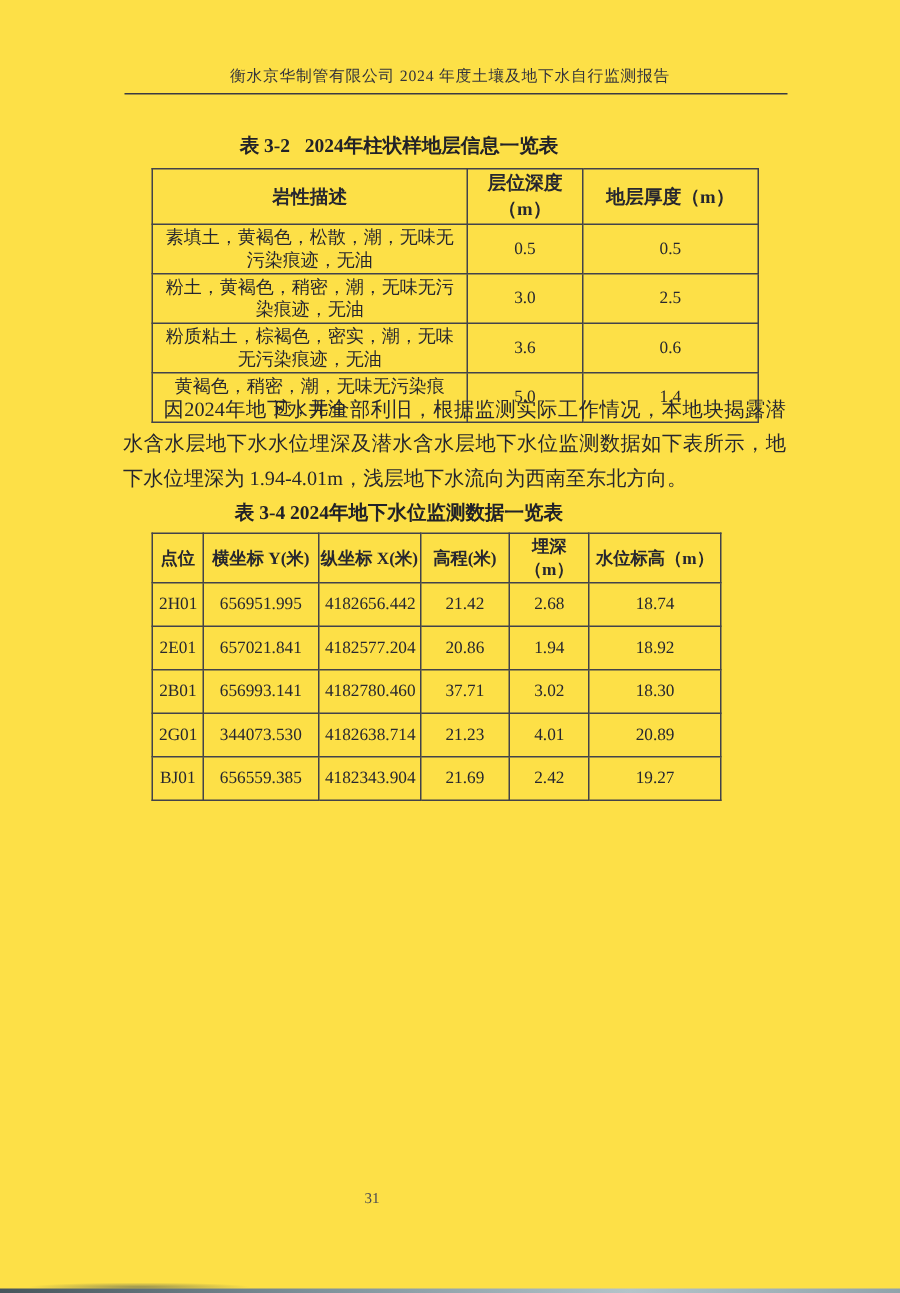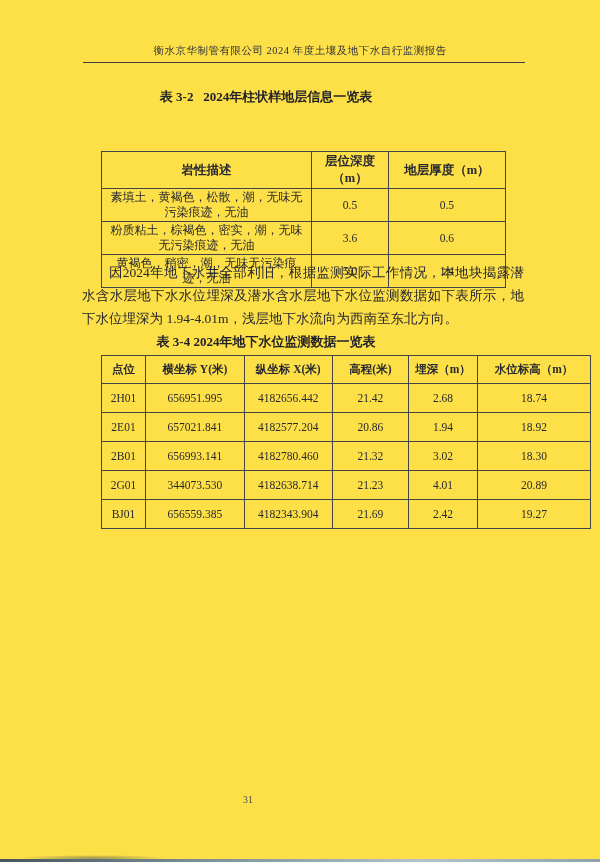--- a/index.html
+++ b/index.html
@@ -35,30 +35,30 @@
   table.doc{
     position:absolute;border-collapse:collapse;table-layout:fixed;
     background:transparent;
   }
   table.doc th,table.doc td{
     border:1px solid #43434a;
     text-align:center;vertical-align:middle;
     padding:1px 4px;color:#27272f;
     overflow:hidden;
   }
-  table.t1{left:101px;top:112px;width:405px;margin-top:39px;}
+  table.t1{left:101px;top:112px;width:405px;}
   table.t1 th{font-size:12.5px;font-weight:bold;}
   table.t1 thead tr{height:28px;}
   table.t1 td{font-size:12px;line-height:1.25;}
   table.t1 td.num{font-size:11.5px;}
   table.t1 tbody tr:nth-child(1){height:32px;}
   table.t1 tbody tr:nth-child(2){height:30px;}
   table.t1 tbody tr:nth-child(3){height:30px;}
   table.t1 tbody tr:nth-child(4){height:26px;}
-  table.t2{left:101px;top:355px;width:490px;padding-left:22px;}
+  table.t2{left:101px;top:355px;width:380px;padding-left:22px;}
   table.t2 th{font-size:11.5px;font-weight:bold;padding:1px 1px;}
   table.t2 thead tr{height:28px;}
   table.t2 td{font-size:11.5px;}
   table.t2 tbody tr{height:29px;}
   
   .para{
     position:absolute;left:82px;top:261px;width:442px;
     font-size:13.5px;line-height:23px;text-align:justify;
     text-indent:27px;color:#26262e;margin:0;
   }
@@ -98,20 +98,25 @@
         <th>岩性描述</th>
         <th>层位深度（m）</th>
         <th>地层厚度（m）</th>
       </tr>
     </thead>
     <tbody>
       <tr>
         <td>素填土，黄褐色，松散，潮，无味无污染痕迹，无油</td>
         <td class="num">0.5</td>
         <td class="num">0.5</td>
+      </tr>
+      <tr>
+        <td>粉土，黄褐色，稍密，潮，无味无污染痕迹，无油</td>
+        <td class="num">3.0</td>
+        <td class="num">2.5</td>
       </tr>
       <tr>
         <td>粉质粘土，棕褐色，密实，潮，无味无污染痕迹，无油</td>
         <td class="num">3.6</td>
         <td class="num">0.6</td>
       </tr>
       <tr>
         <td>黄褐色，稍密，潮，无味无污染痕迹，无油</td>
         <td class="num">5.0</td>
         <td class="num">1.4</td>
@@ -156,21 +161,21 @@
         <td>657021.841</td>
         <td>4182577.204</td>
         <td>20.86</td>
         <td>1.94</td>
         <td>18.92</td>
       </tr>
       <tr>
         <td>2B01</td>
         <td>656993.141</td>
         <td>4182780.460</td>
-        <td>21.32</td>
+        <td>37.71</td>
         <td>3.02</td>
         <td>18.30</td>
       </tr>
       <tr>
         <td>2G01</td>
         <td>344073.530</td>
         <td>4182638.714</td>
         <td>21.23</td>
         <td>4.01</td>
         <td>20.89</td>

